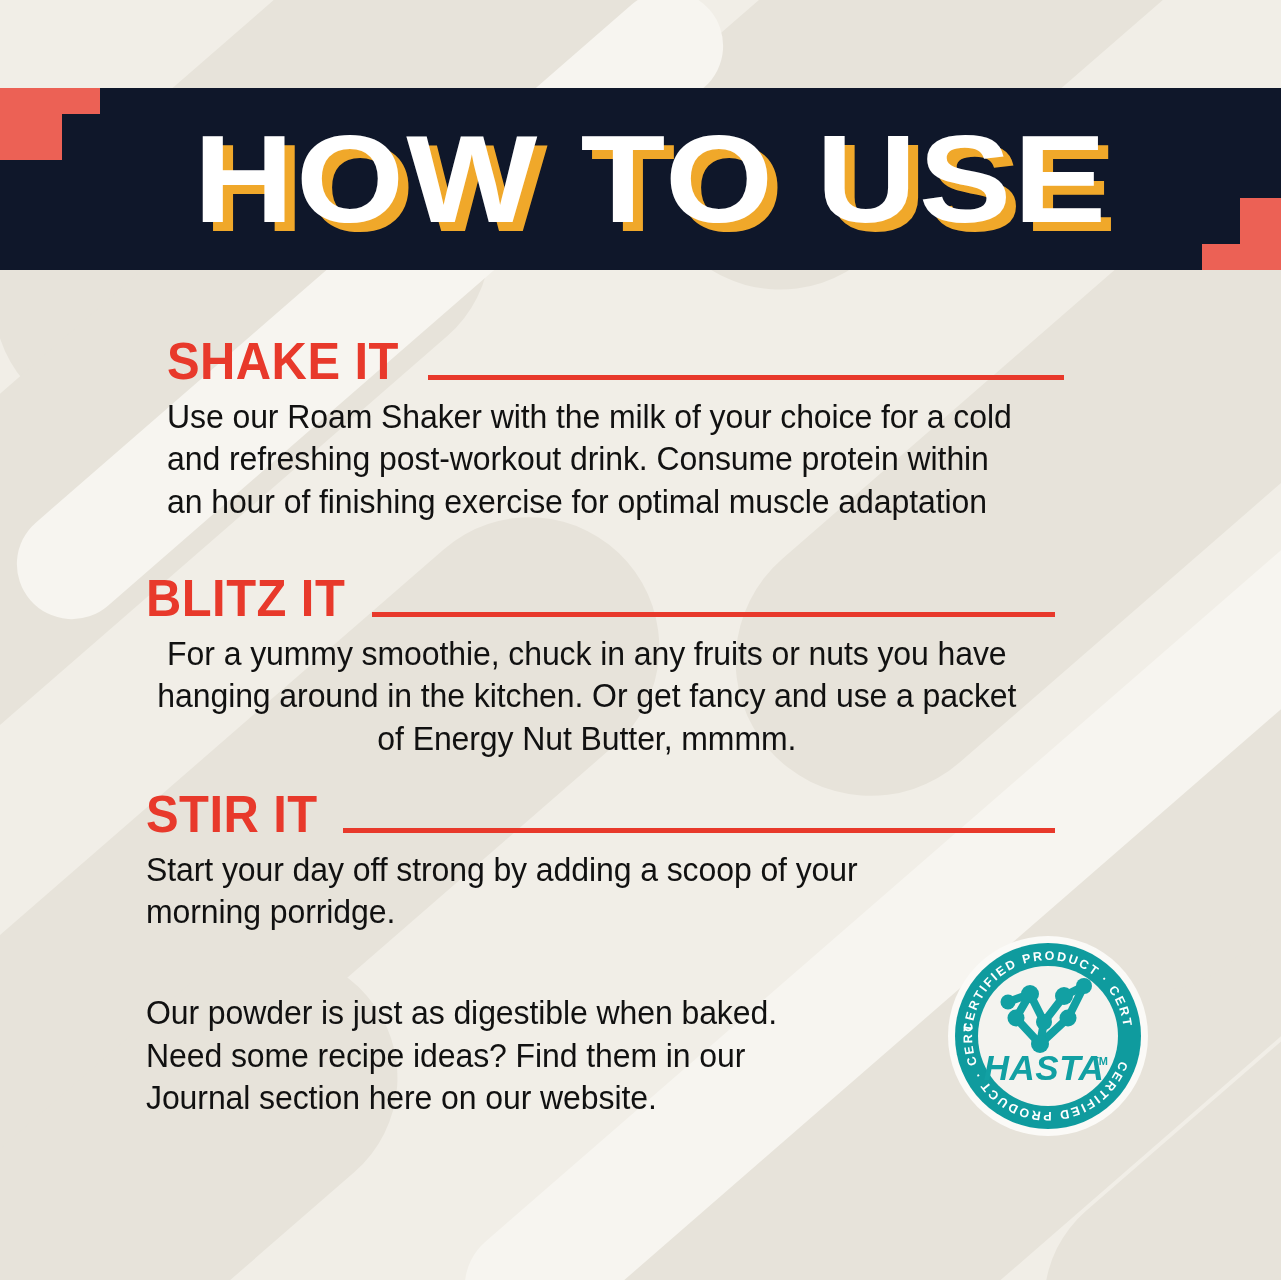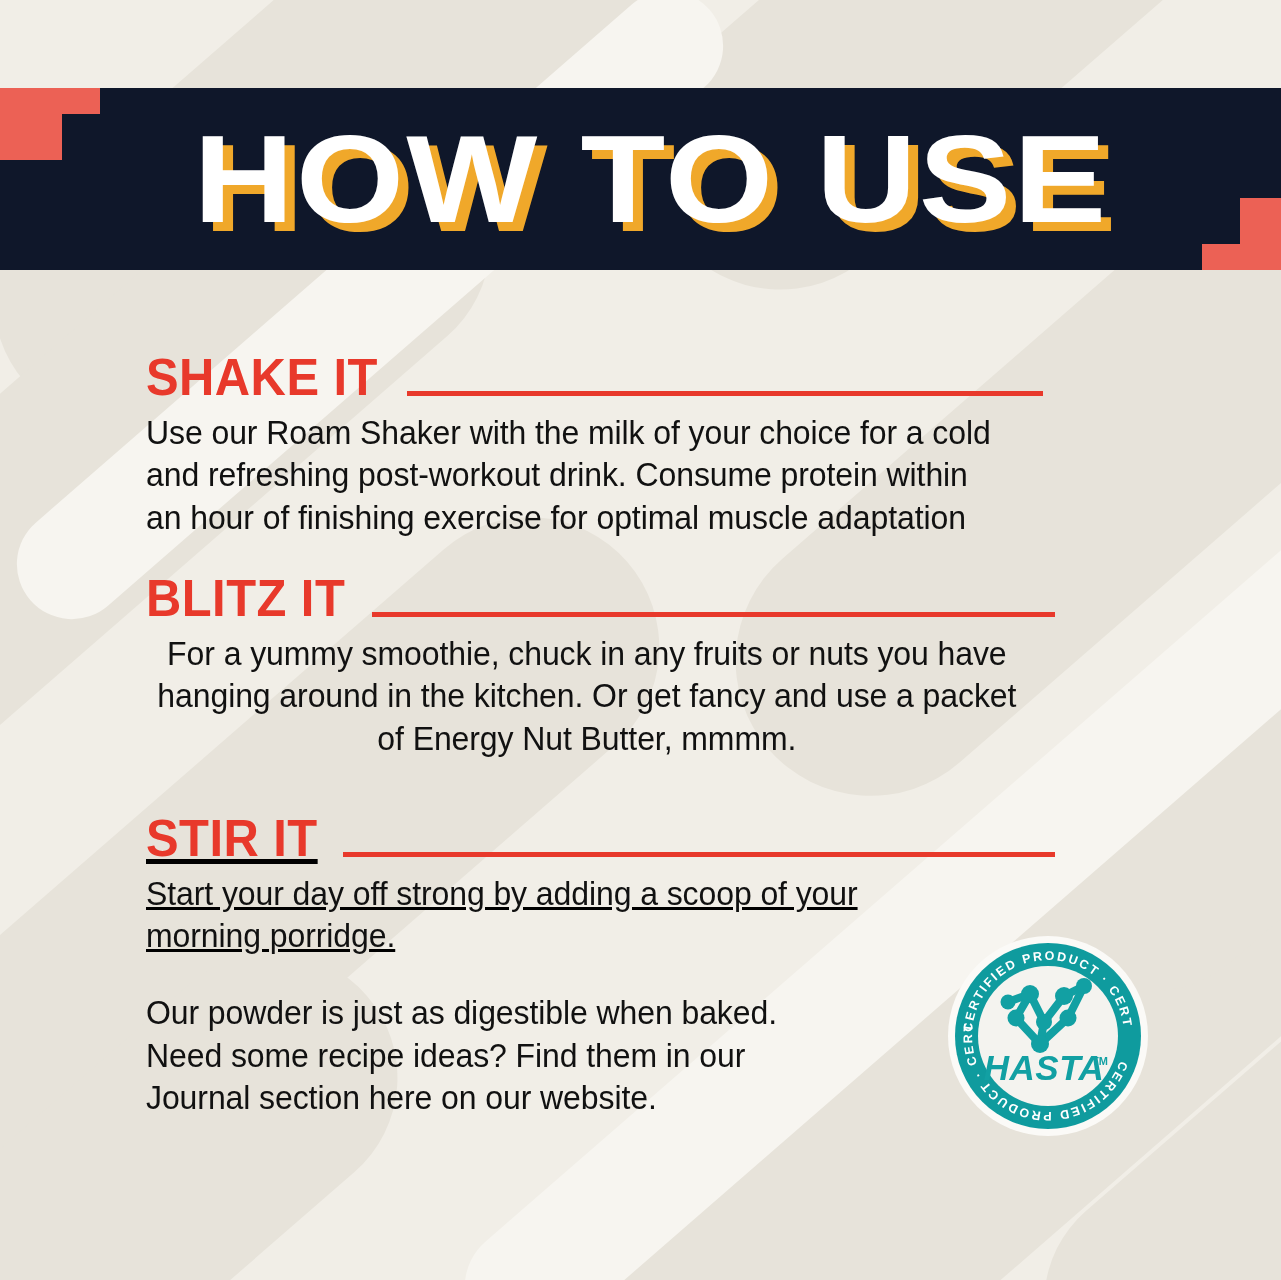--- a/index.html
+++ b/index.html
@@ -120,23 +120,23 @@
   .content {
     position: absolute;
     left: 0;
     top: 270px;
     width: 1281px;
   }
   .section {
     position: absolute;
     left: 146px;
   }
-  .sec-shake { top: 84px;  }
+  .sec-shake { top: 68px; margin-left: 21px;  }
   .sec-blitz { top: 305px; text-align: center; }
-  .sec-stir  { top: 545px; text-decoration: underline; }
+  .sec-stir  { top: 521px; }
   .sec-bake  { top: 712px; }
 
   .head-row {
     display: flex;
     align-items: flex-end;
     gap: 14px;
   }
   .sec-heading {
     font-family: "Liberation Sans", sans-serif;
     font-weight: bold;

